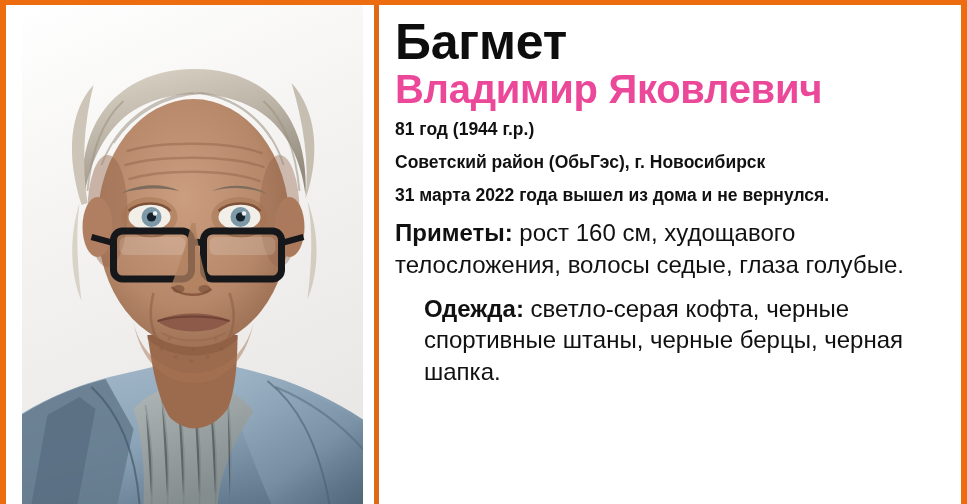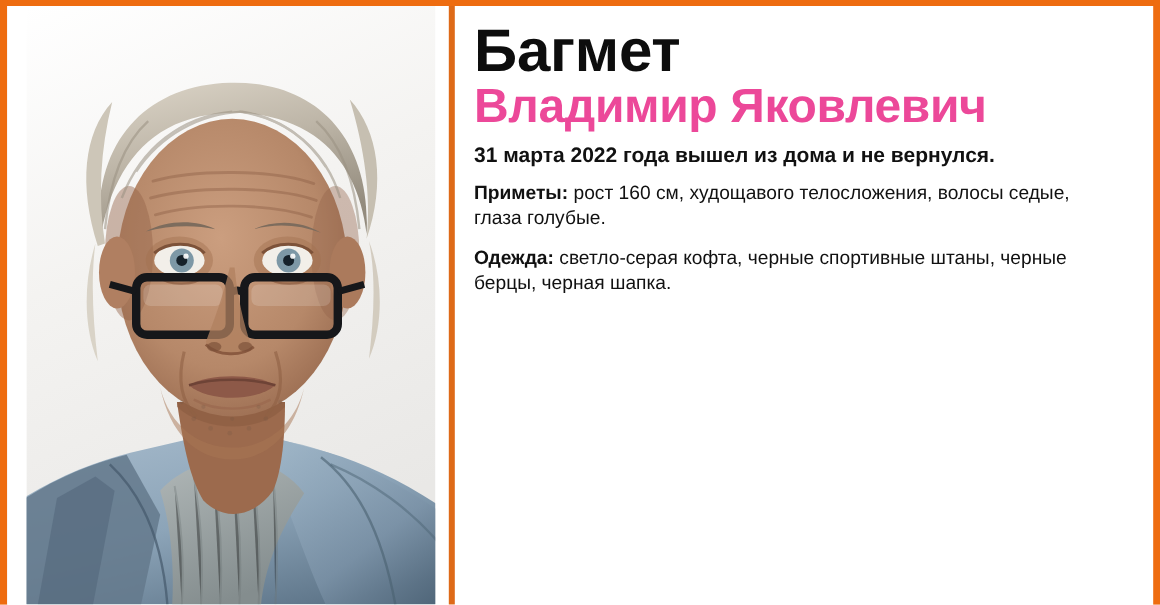--- a/index.html
+++ b/index.html
@@ -92,33 +92,34 @@
     font-weight: bold;
     line-height: 1.26;
     color: #111111;
     margin: 0 0 11px 0;
   }
   .line-bold.wrap {
     max-width: 460px;
   }
 
   .para {
-    font-size: 16px;
+    font-size: 24px;
     font-weight: normal;
     line-height: 1.33;
     color: #111111;
     margin: 0 0 12px 0;
     max-width: 530px;
   }
   .para .lbl {
     font-weight: bold;
   }
   .para.clothes {
     max-width: 536px;
     margin-bottom: 0;
+    margin-left: 29px;
   }
 </style>
 </head>
 <body>
 
 <div class="poster">
 
   <div class="photo-col">
     <div class="photo-frame">
       <svg class="photo-svg" viewBox="0 0 342 499" preserveAspectRatio="xMidYMax slice">
@@ -286,20 +287,22 @@
     </div>
   </div>
 
   <div class="divider"></div>
 
   <div class="info-col">
 
     <div class="surname">Багмет</div>
     <div class="givenname">Владимир Яковлевич</div>
 
+    <div class="line-bold">81 год (1944 г.р.)</div>
+    <div class="line-bold">Советский район (ОбьГэс), г. Новосибирск</div>
     <div class="line-bold wrap">31 марта 2022 года вышел из дома и не вернулся.</div>
 
     <p class="para"><span class="lbl">Приметы:</span><span> рост 160 см, худощавого телосложения, волосы седые, глаза голубые.</span></p>
 
     <p class="para clothes"><span class="lbl">Одежда:</span><span> светло-серая кофта, черные спортивные штаны, черные берцы, черная шапка.</span></p>
 
   </div>
 </div>
 
 </body></html>

